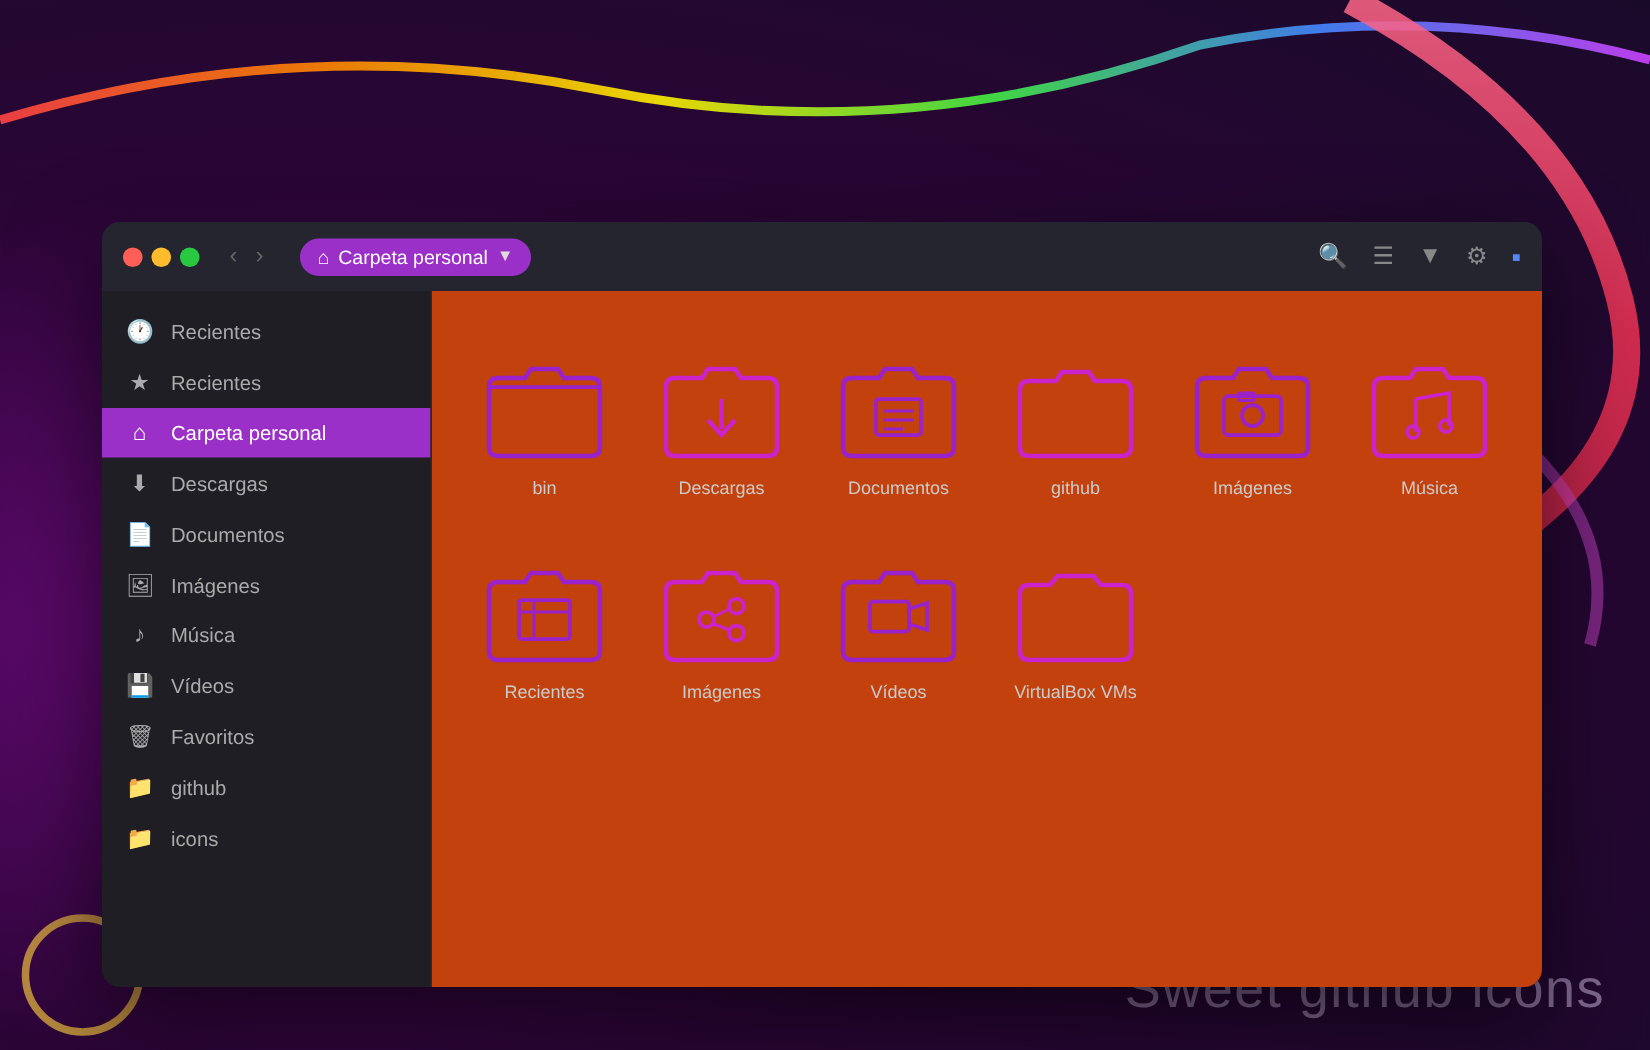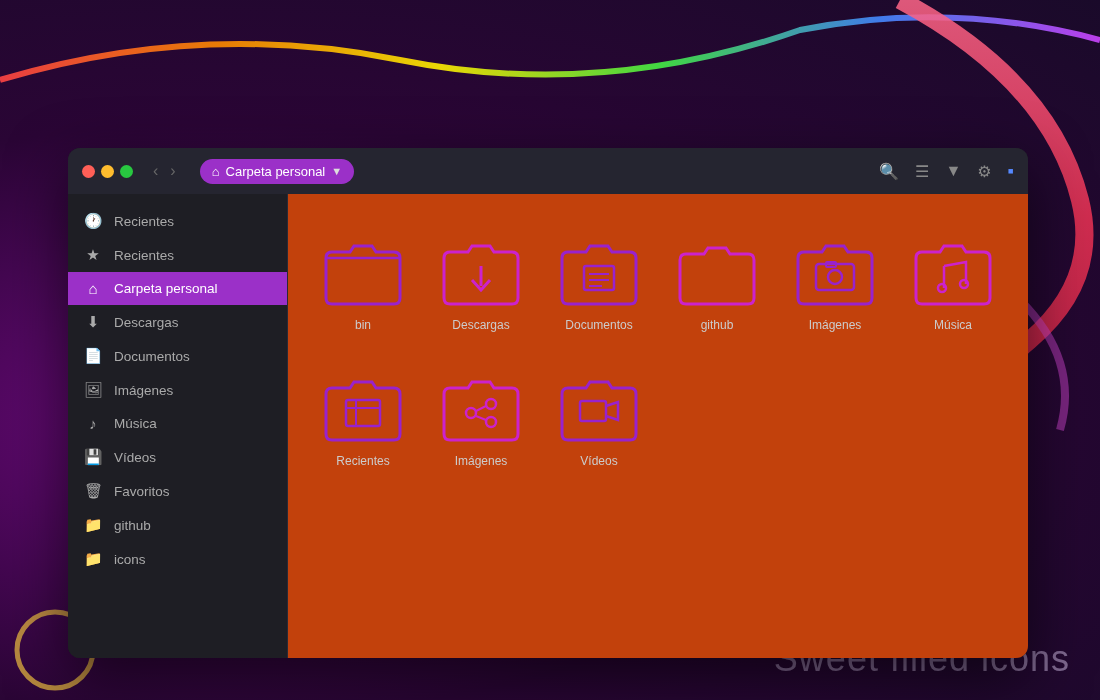--- a/index.html
+++ b/index.html
@@ -401,19 +401,25 @@
 
         <div class="folder-item">
           <svg class="folder-icon" viewBox="0 0 90 80" xmlns="http://www.w3.org/2000/svg">
             <path d="M8,28 Q8,22 14,22 L32,22 L36,16 L54,16 L58,22 L76,22 Q82,22 82,28 L82,68 Q82,74 76,74 L14,74 Q8,74 8,68 Z" stroke="#9922cc" stroke-width="3" fill="none"></path>
             <rect x="26" y="35" width="26" height="20" rx="2" stroke="#9922cc" stroke-width="2.5" fill="none"></rect>
             <polyline points="52,40 64,36 64,54 52,50" stroke="#9922cc" stroke-width="2.5" fill="none"></polyline>
           </svg>
           <span class="folder-label">Vídeos</span>
         </div>
 
+        <div class="folder-item">
+          <svg class="folder-icon" viewBox="0 0 90 80" xmlns="http://www.w3.org/2000/svg">
+            <path d="M8,30 Q8,24 14,24 L28,24 L33,18 L57,18 L62,24 L76,24 Q82,24 82,30 L82,68 Q82,74 76,74 L14,74 Q8,74 8,68 Z" stroke="#cc22cc" stroke-width="3" fill="none"></path>
+          </svg>
+          <span class="folder-label">VirtualBox VMs</span>
+        </div>
 
       </div>
     </div>
   </div>
 </div>
 
-<div class="watermark">Sweet filled icons</div>
+<div class="watermark">Sweet github icons</div>
 
 </body></html>

